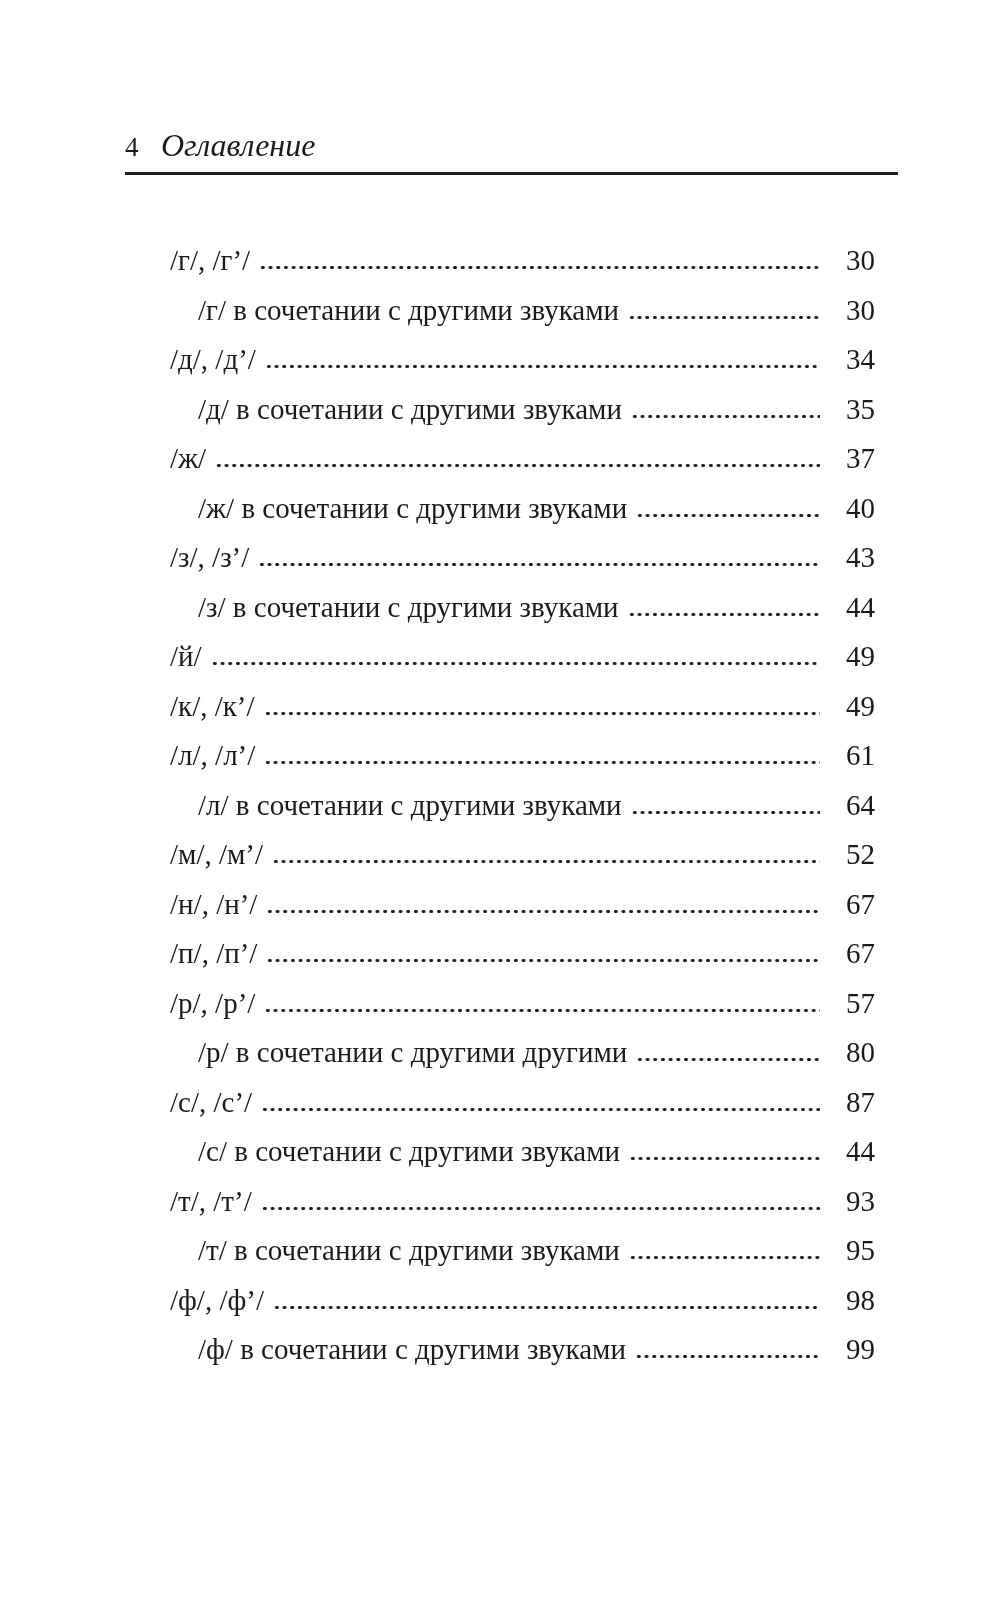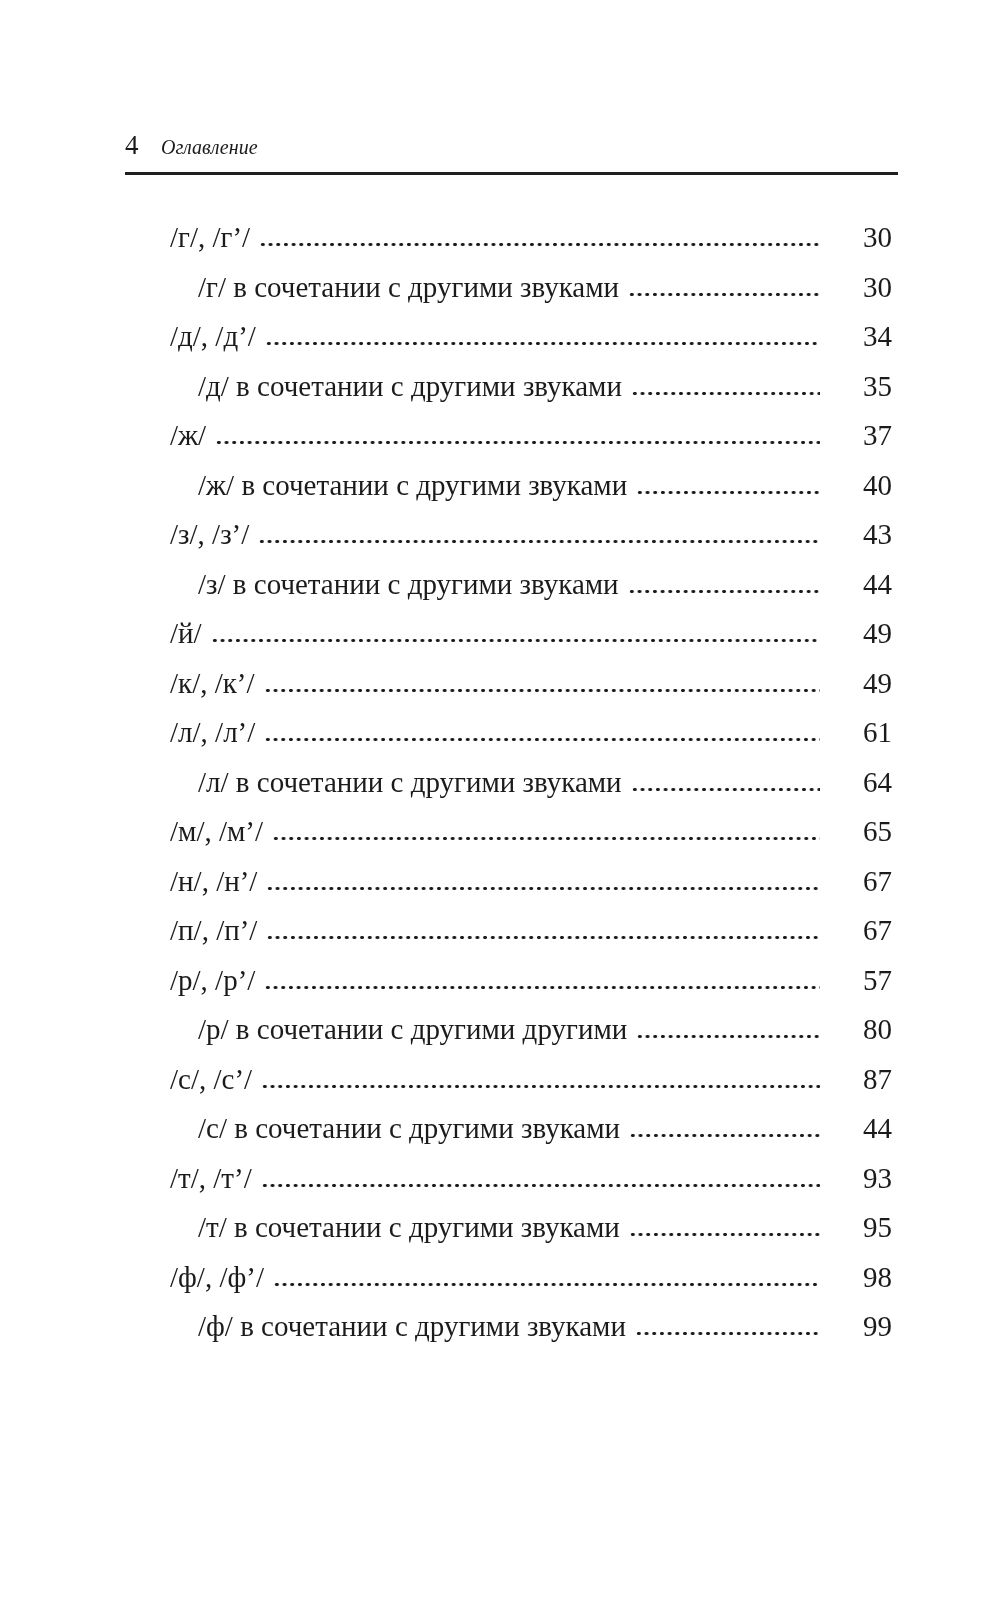--- a/index.html
+++ b/index.html
@@ -26,53 +26,52 @@
     line-height: 36px;
     padding-bottom: 7px;
     border-bottom: 3px solid #1f1f1f;
   }
   .running-head .folio {
     font-style: normal;
     letter-spacing: 0.5px;
   }
   .running-head .head-title {
     font-style: italic;
-    font-size: 20px;
+    font-size: 32px;
   }
   .toc {
     padding: 18px 6px 0 45px;
   }
   .toc-row {
     display: flex;
     align-items: baseline;
     height: 49.5px;
     line-height: 49.5px;
     font-size: 29px;
     white-space: nowrap;
   }
   .toc-row.level-1 {
     padding-left: 28px;
   }
   .toc-label {
     flex: 0 0 auto;
-    margin-top: 20px;
   }
   .dots {
     flex: 1 1 auto;
     height: 5px;
     margin: 0 26px 0 9px;
     background-image: radial-gradient(circle, #1b1b1b 1.55px, rgba(0,0,0,0) 2px);
     background-size: 7.7px 5px;
     background-repeat: repeat-x;
     background-position: left bottom;
   }
   .page-num {
     flex: 0 0 auto;
     min-width: 46px;
-    text-align: right;
+    margin-top: 43px;
   }
 </style>
 </head>
 <body>
 
 <div class="page">
 
   <div class="running-head">
     <span class="folio">4</span>
     <span class="head-title">Оглавление</span>
@@ -135,21 +134,21 @@
       <span class="page-num">61</span>
     </div>
       <div class="toc-row level-1">
       <span class="toc-label">/л/ в сочетании с другими звуками</span>
       <span class="dots"></span>
       <span class="page-num">64</span>
     </div>
       <div class="toc-row">
       <span class="toc-label">/м/, /м’/</span>
       <span class="dots"></span>
-      <span class="page-num">65</span>
+      <span class="page-num">52</span>
     </div>
       <div class="toc-row">
       <span class="toc-label">/н/, /н’/</span>
       <span class="dots"></span>
       <span class="page-num">67</span>
     </div>
       <div class="toc-row">
       <span class="toc-label">/п/, /п’/</span>
       <span class="dots"></span>
       <span class="page-num">67</span>

